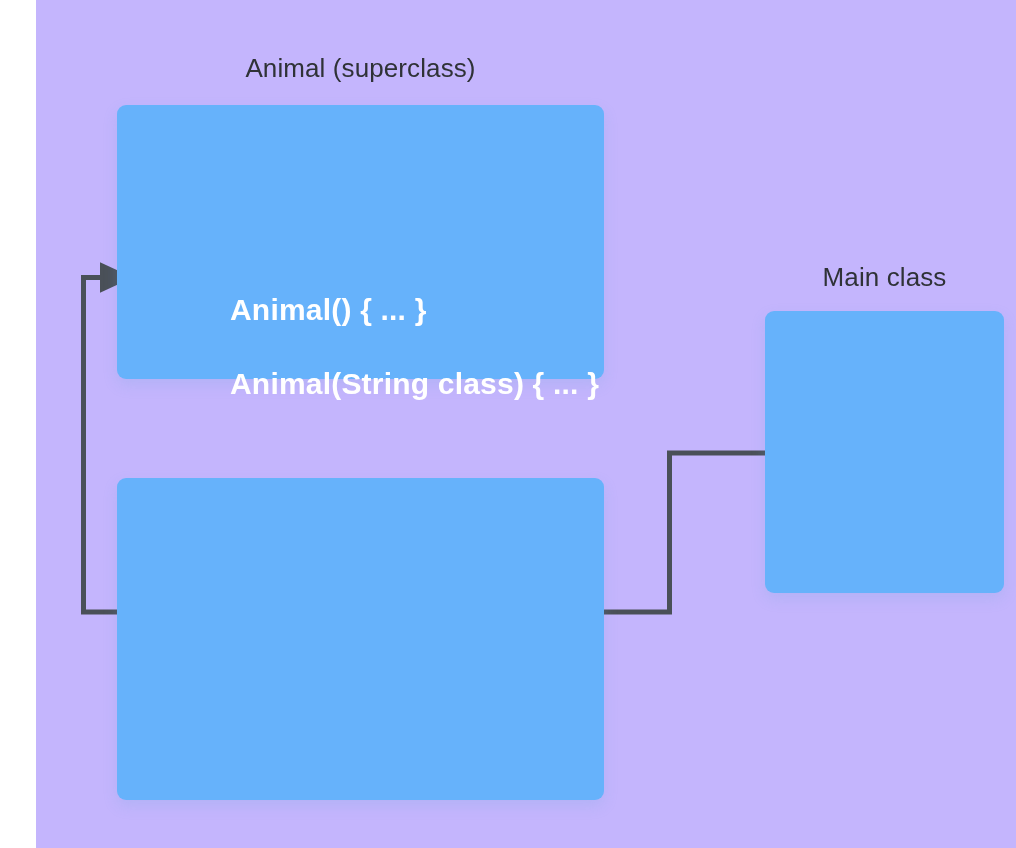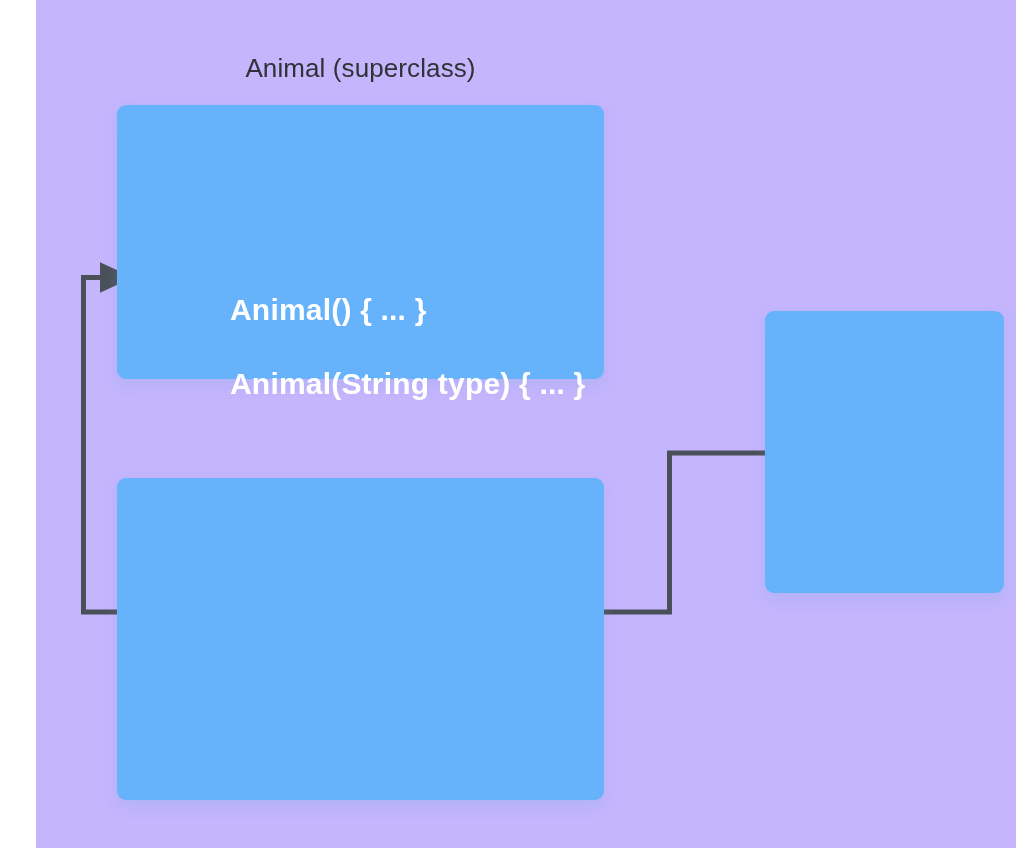--- a/index.html
+++ b/index.html
@@ -89,29 +89,30 @@
     <path d="M152,612 L47.5,612 L47.5,277.5 L95,277.5" fill="none" stroke="#4a5058" stroke-width="5" stroke-linecap="butt" stroke-linejoin="miter" marker-end="url(#arrowhead-right)"></path>
 
      super("Animal"); --&gt;
     <path d="M788,453 L633.5,453 L633.5,612 L460,612" fill="none" stroke="#4a5058" stroke-width="5" stroke-linecap="butt" stroke-linejoin="miter" marker-end="url(#arrowhead-left)"></path>
   </svg>
 
   <div class="box-title" id="animal-title">Animal (superclass)</div>
 
   <div class="class-box" id="animal-box">
     <div class="code-line" id="animal-ctor-0">Animal() { ... }</div>
-    <div class="code-line" id="animal-ctor-1">Animal(String type) { ... }</div>
+    <div class="code-line" id="animal-ctor-1">Animal(String class) { ... }</div>
   </div>
 
 
   <div class="class-box" id="dog-box">
     
     
     
     
   </div>
 
+  <div class="box-title" id="main-title">Main class</div>
 
   <div class="class-box" id="main-box">
     
   </div>
 
 </div>
 
 </body></html>

